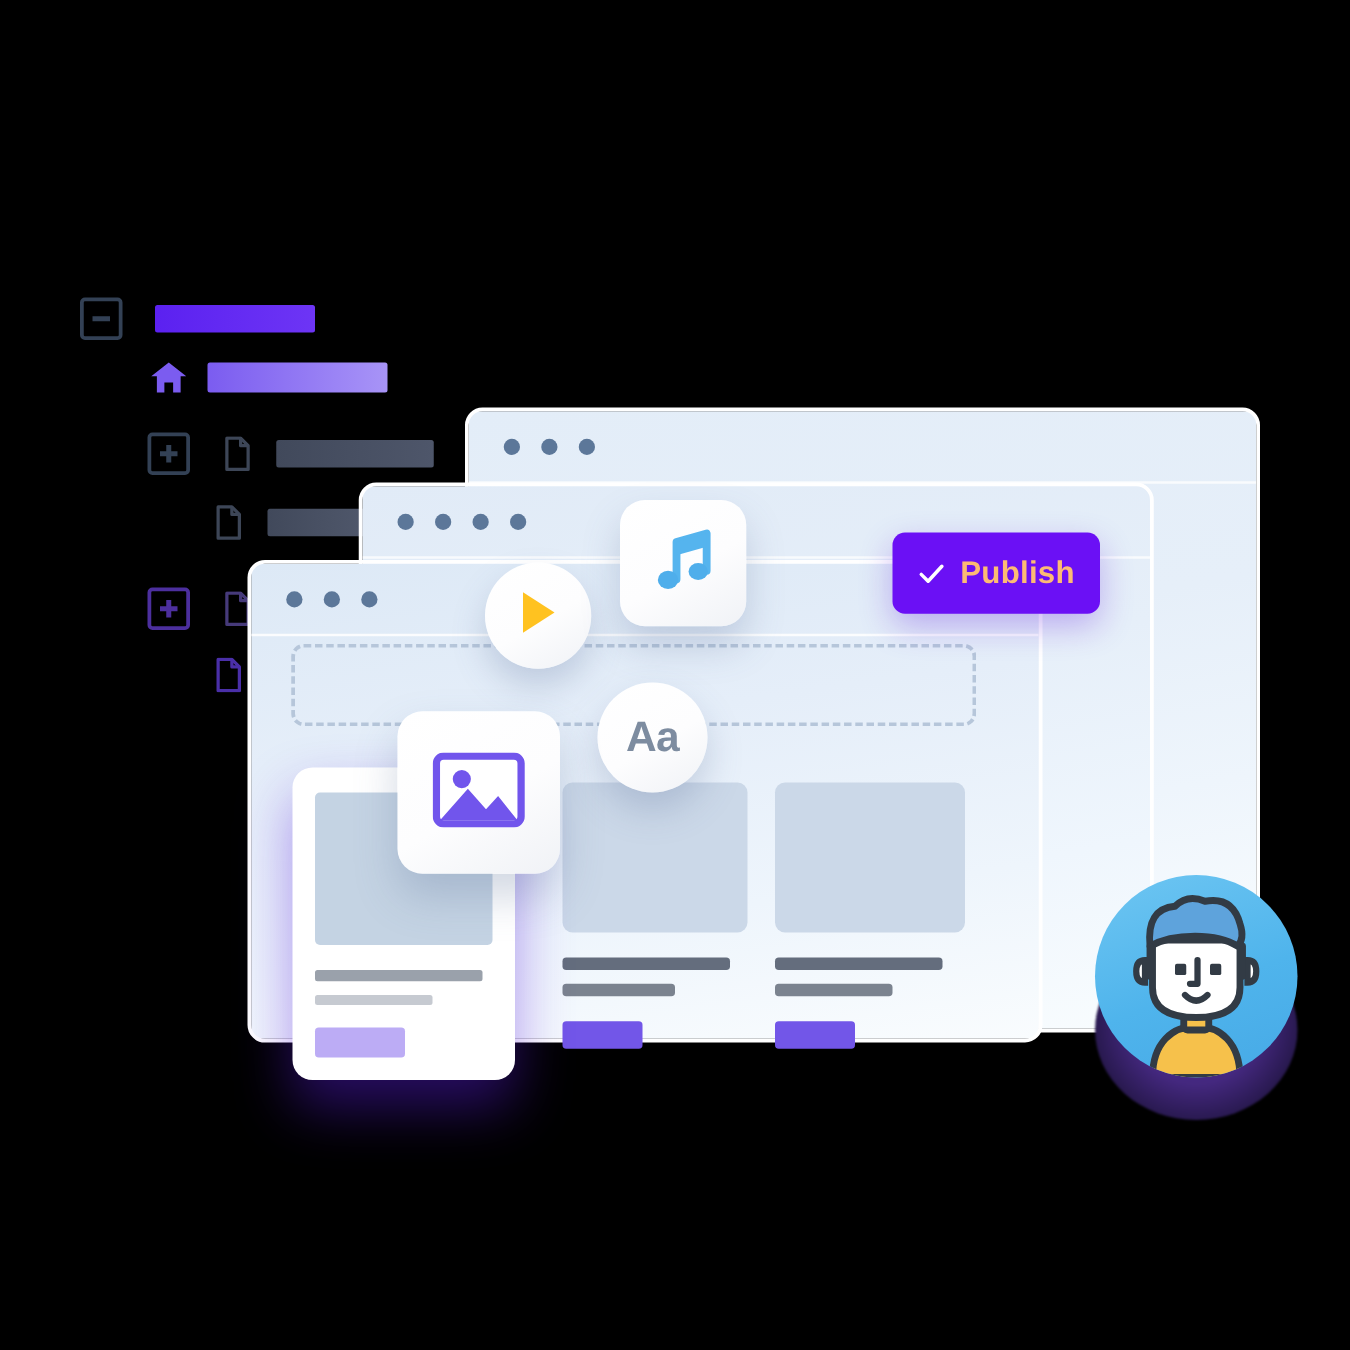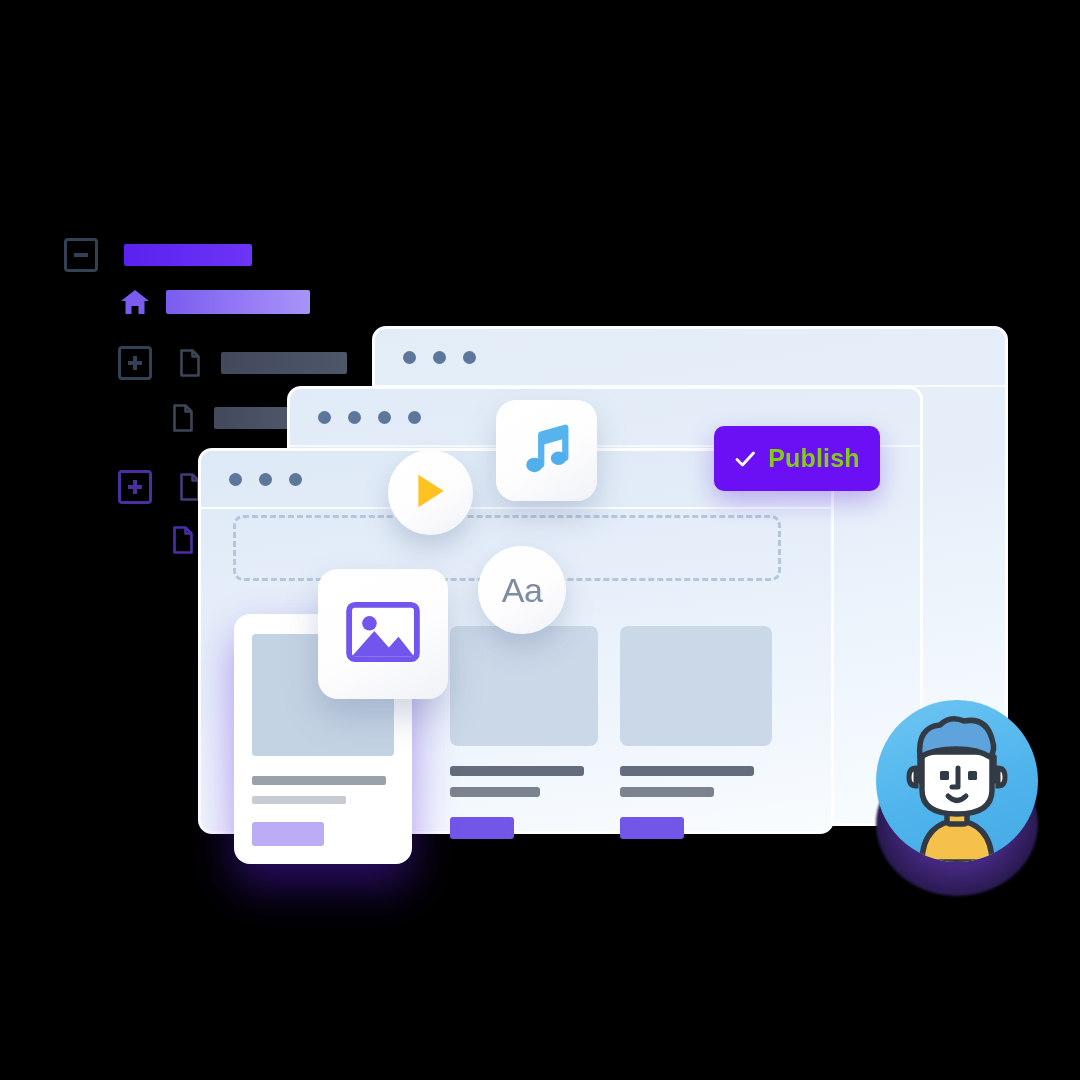--- a/index.html
+++ b/index.html
@@ -53,21 +53,21 @@
     background:linear-gradient(172deg,#dde9f6 0%,#e5eef9 35%,#eef5fc 70%,#f9fcfe 100%);
   }
   .win-front .titlebar{border-bottom-color:rgba(255,255,255,.85);}
 
   
   .publish{
     position:absolute;left:714px;top:426px;width:166px;height:65px;border-radius:10px;
     background:#6B10F5;display:flex;align-items:center;justify-content:center;gap:12px;
     box-shadow:0 10px 26px rgba(90,20,220,.30);
   }
-  .publish .label{color:#84cc16;font-size:25px;font-weight:bold;letter-spacing:.2px;}
+  .publish .label{color:#fdba74;font-size:25px;font-weight:bold;letter-spacing:.2px;}
   .publish .check{width:22px;height:22px;}
 
   
   .dropzone{
     position:absolute;left:233px;top:515px;width:548px;height:66px;
     border:3px dashed #b6c6da;border-radius:10px;box-sizing:border-box;
   }
 
   
   .card{position:absolute;}
@@ -89,21 +89,21 @@
 
   
   .chip{position:absolute;background:linear-gradient(150deg,#ffffff 0%,#fdfdfe 55%,#f0f2f6 100%);
         display:flex;align-items:center;justify-content:center;}
   .chip.circle{border-radius:50%;}
   .chip.square{border-radius:20px;}
   .chip-play{left:388px;top:450px;width:85px;height:85px;box-shadow:0 14px 26px rgba(90,110,150,.26);}
   .chip-music{left:496px;top:400px;width:101px;height:101px;box-shadow:0 16px 30px rgba(90,110,150,.26);}
   .chip-text{left:478px;top:546px;width:88px;height:88px;box-shadow:0 14px 28px rgba(90,110,150,.26);}
   .chip-image{left:318px;top:569px;width:130px;height:130px;box-shadow:0 18px 34px rgba(90,110,150,.28);}
-  .aa{font-size:34px;font-weight:normal;color:#7d8ca0;letter-spacing:-.5px;}
+  .aa{font-size:34px;font-weight:bold;color:#7d8ca0;letter-spacing:-.5px;}
 
   
   .avatar-wrap{position:absolute;left:872px;top:700px;width:168px;height:200px;}
   .avatar-glow{position:absolute;left:4px;top:52px;width:162px;height:144px;border-radius:50%;
      background:radial-gradient(ellipse at 50% 45%,#4c2d96 0%,#44287f 45%,#2a1a52 70%,rgba(20,10,45,0) 92%);
      filter:blur(1px);}
   .avatar{position:absolute;left:4px;top:0;width:162px;height:162px;border-radius:50%;
      background:linear-gradient(160deg,#6ec6f2 0%,#4fb4ec 55%,#46a9e6 100%);overflow:hidden;}
 </style>
 </head>

